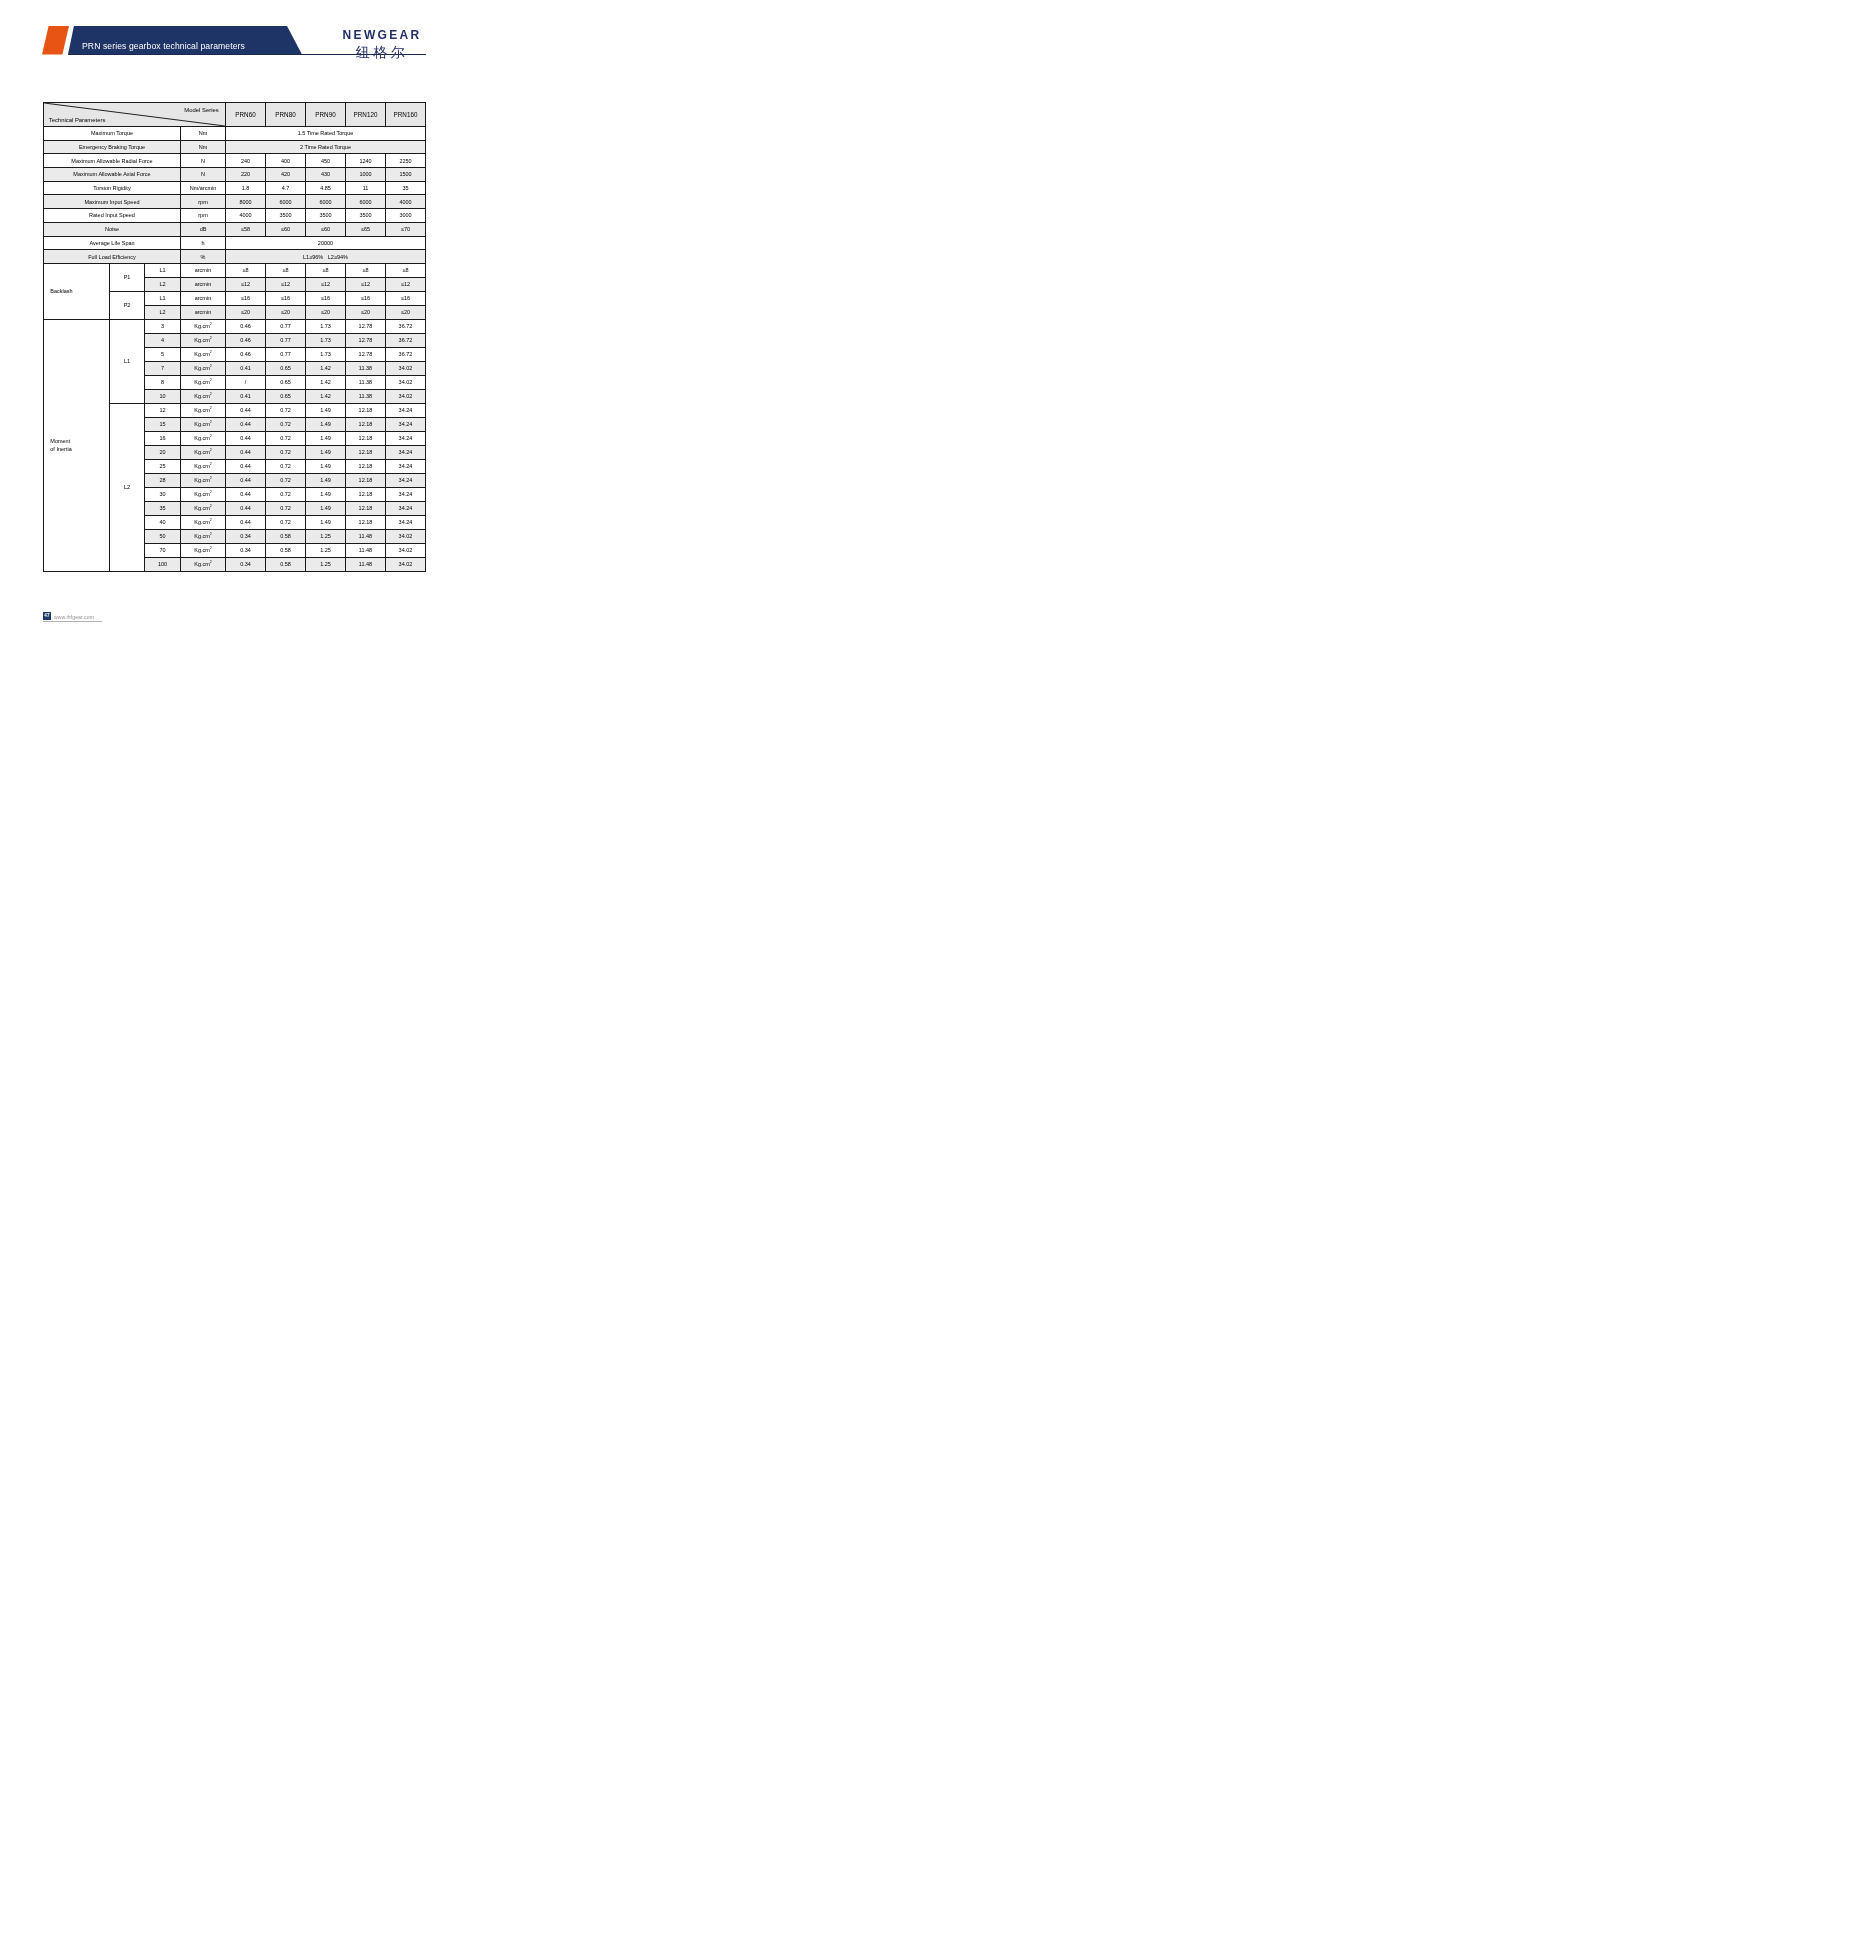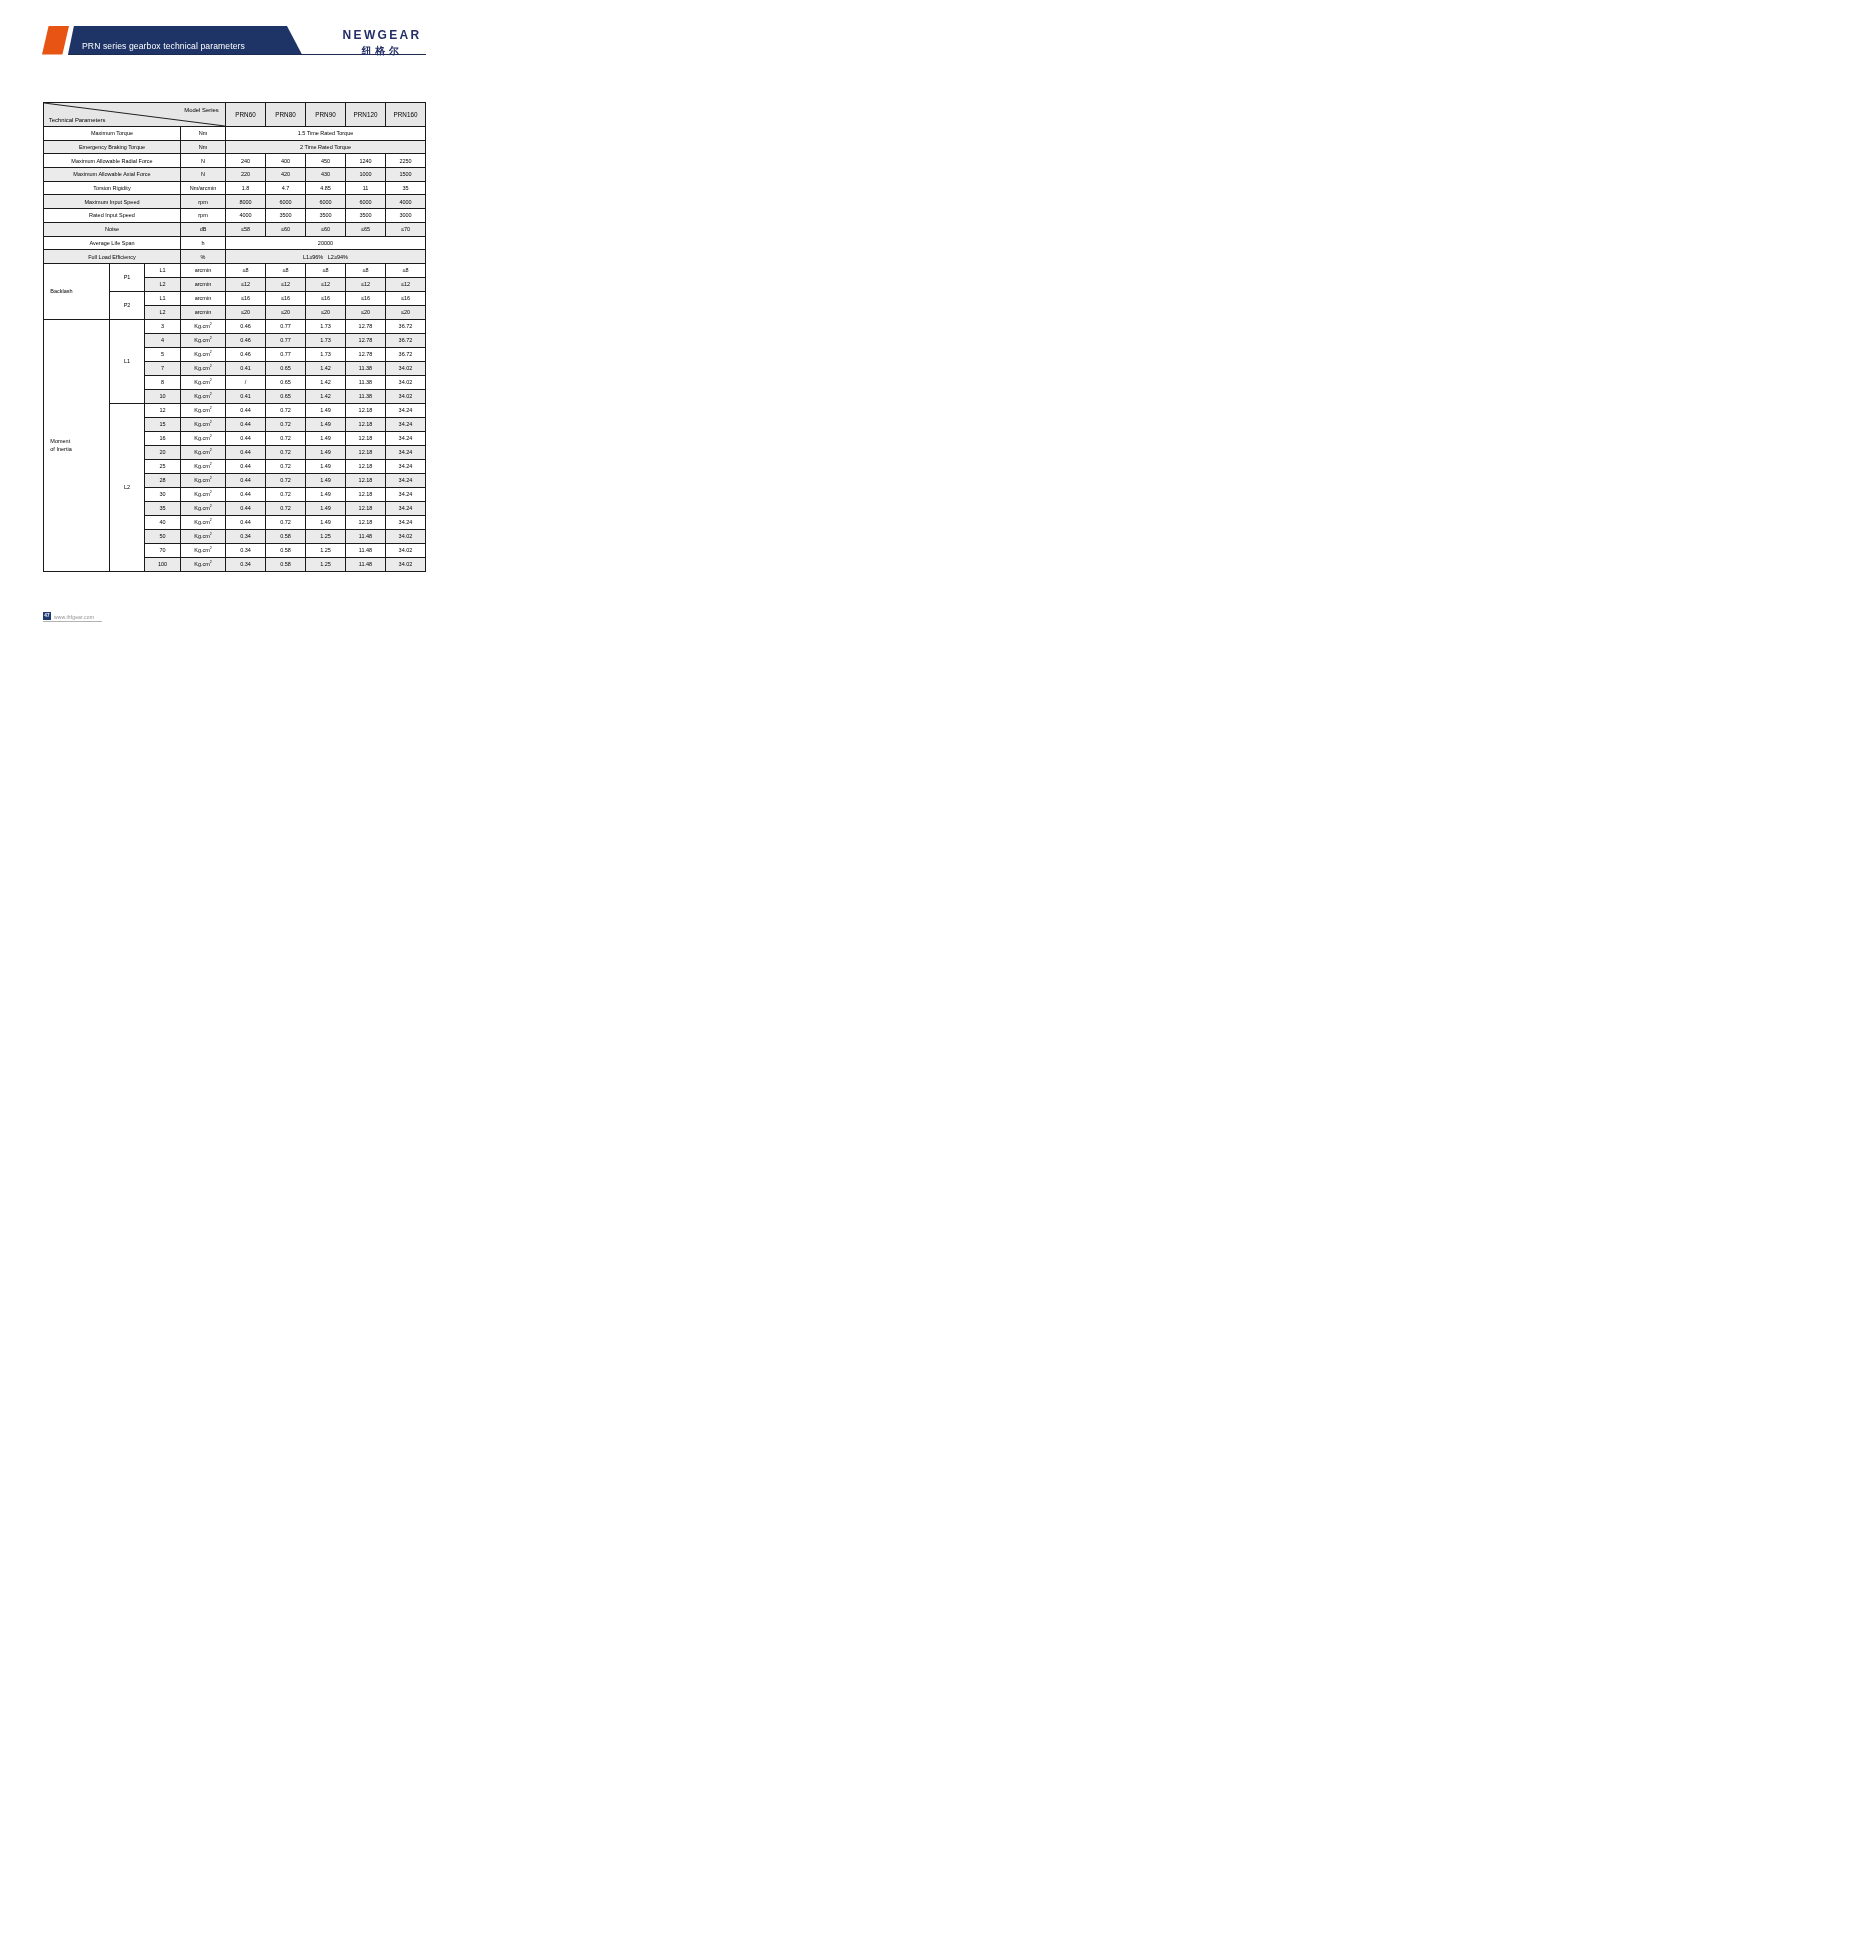--- a/index.html
+++ b/index.html
@@ -9,21 +9,21 @@
   
   .accent-bar{position:absolute;left:42px;top:26px;width:27px;height:28.5px;background:#e85413;
               clip-path:polygon(6.6px 0,100% 0,calc(100% - 6.6px) 100%,0 100%);}
   .banner{position:absolute;left:68px;top:26px;width:234px;height:28.5px;background:#1e3366;
           clip-path:polygon(5.9px 0,219px 0,100% 100%,0 100%);
           display:flex;align-items:center;}
   .banner-title{color:#fff;font-size:8.6px;letter-spacing:0.1px;padding-left:14px;white-space:nowrap;margin-top:12px;}
   .header-rule{position:absolute;left:68px;top:54px;width:358px;height:1.2px;background:#1b2a4f;}
   .logo{position:absolute;left:335px;top:28px;width:94px;text-align:center;color:#232f66;}
   .logo-en{font-size:12px;font-weight:bold;letter-spacing:2.3px;white-space:nowrap;}
-  .logo-cn{font-size:10px;font-weight:bold;letter-spacing:3.5px;margin-top:2px;white-space:nowrap;}
+  .logo-cn{font-size:14px;font-weight:normal;letter-spacing:3.5px;margin-top:2px;white-space:nowrap;}
 
   
   table.spec{position:absolute;left:43px;top:102px;width:383px;table-layout:fixed;
              border-collapse:collapse;border:0.8px solid #1a1a1a;font-size:5.5px;color:#000;}
   .spec td{border-left:0.4px solid #1a1a1a;border-right:0.4px solid #1a1a1a;
            border-top:1.2px solid #1a1a1a;border-bottom:1.2px solid #1a1a1a;
            text-align:center;vertical-align:middle;padding:0;}
   .spec tr.hdr{height:24px;}
   .spec tr.sr{height:13.7px;}
   .spec tr.br,.spec tr.ir{height:14px;}

